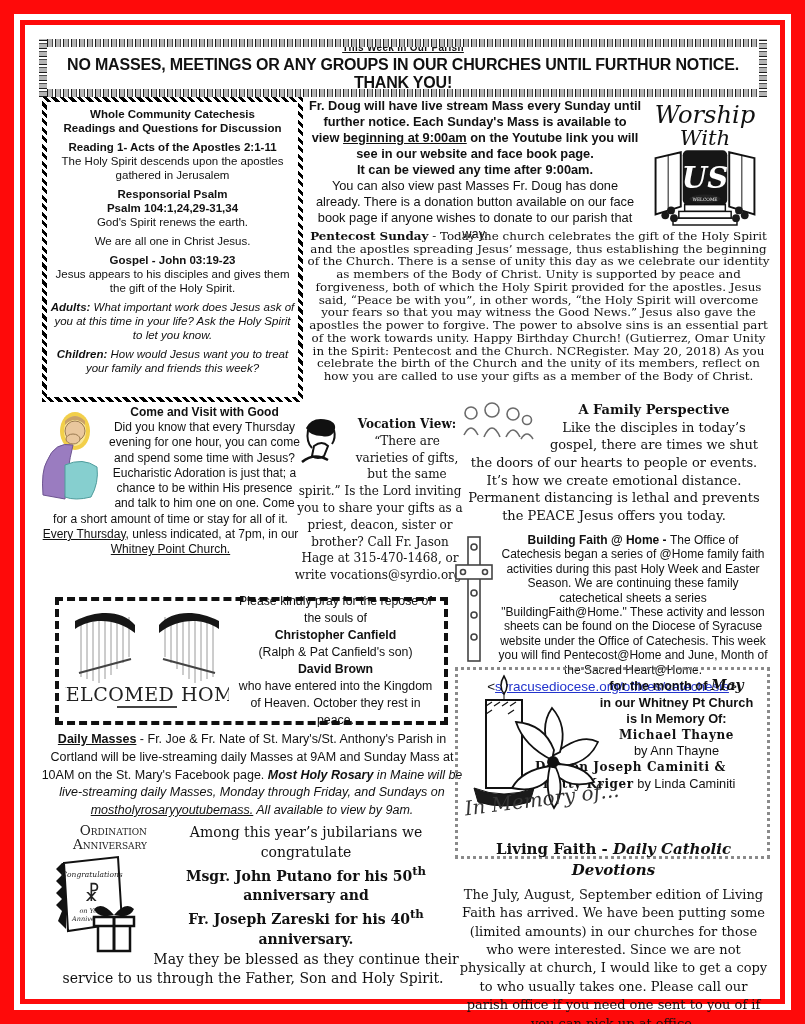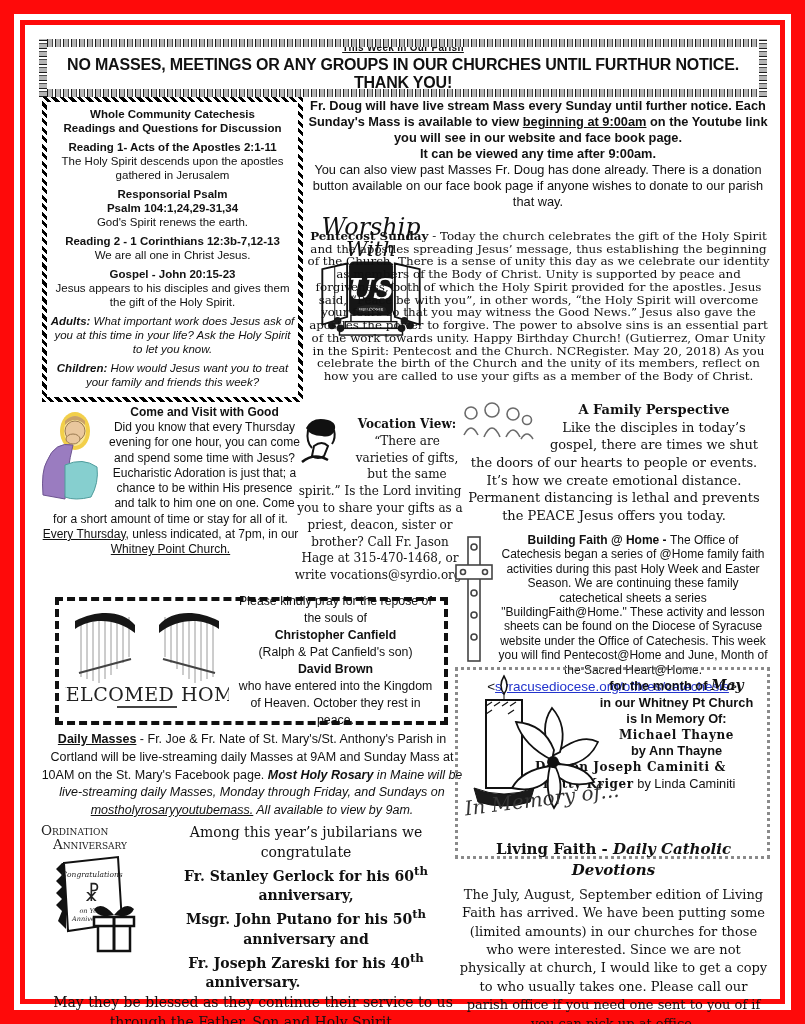--- a/index.html
+++ b/index.html
@@ -24,21 +24,21 @@
   .banner-title{margin-top:3px;font-size:10px;letter-spacing:.3px;}
   .banner-notice{margin-top:3px;font-size:16px;letter-spacing:-.2px;}
 
   
   .catbox{left:15px;top:70px;width:261px;height:305px;border:5px solid #000;
           border-image:repeating-linear-gradient(45deg,#000 0 3px,#fff 3px 6px) 5;
           padding:5px 3px;box-sizing:border-box;font-size:11.5px;line-height:1.22;}
   .catbox .blk{margin-bottom:5px;}
 
   
-  .livestream{left:281px;top:71px;width:460px;height:132px;display:flex;flex-direction:column;}
+  .livestream{left:281px;top:71px;width:460px;height:132px;display:flex;}
   .ls-text{flex:1;font-size:12.8px;line-height:1.25;font-weight:bold;}
   .ls-text .reg{font-weight:normal;}
   .worship-svg{width:126px;height:128px;flex:0 0 126px;}
 
   .pentecost{left:280px;top:203px;width:463px;height:172px;font-size:11.9px;line-height:1.07;}
 
   .comevisit{left:12px;top:378px;width:263px;height:192px;font-size:12px;line-height:1.27;}
   .vocation{left:267px;top:389px;width:172px;height:210px;font-size:12px;line-height:1.4;}
   .family{left:432px;top:374px;width:310px;height:130px;font-size:13px;line-height:1.36;}
   .building{left:428px;top:506px;width:314px;height:152px;font-size:12px;line-height:1.2;}
@@ -93,25 +93,24 @@
       <div class="blk">
         <div class="b">Reading 1- Acts of the Apostles 2:1-11</div>
         <div>The Holy Spirit descends upon the apostles gathered in Jerusalem</div>
       </div>
       <div class="blk">
         <div class="b">Responsorial Psalm</div>
         <div class="b">Psalm 104:1,24,29-31,34</div>
         <div>God's Spirit renews the earth.</div>
       </div>
       <div class="blk">
-        <div class="b">Reading 2 - 1 Corinthians 12:3b-7,12-13</div>
         <div>We are all one in Christ Jesus.</div>
       </div>
       <div class="blk">
-        <div class="b">Gospel - John 20:15-23</div>
+        <div class="b">Gospel - John 03:19-23</div>
         <div>Jesus appears to his disciples and gives them the gift of the Holy Spirit.</div>
       </div>
       <div class="blk i"><span class="b">Adults:</span><span> What important work does Jesus ask of you at this time in your life? Ask the Holy Spirit to let you know.</span></div>
       <div class="blk i"><span class="b">Children:</span><span> How would Jesus want you to treat your family and friends this week?</span></div>
     </div>
 
     <div class="abs livestream">
       <div class="ls-text c">
         <span>Fr. Doug will have live stream Mass every Sunday until further notice. Each Sunday's Mass is available to view </span><span class="u">beginning at 9:00am</span><span> on the Youtube link you will see in our website and face book page.</span>
         <div>It can be viewed any time after 9:00am.</div>
@@ -253,46 +252,45 @@
           <path d="M90,94 Q62,98 52,116 Q80,122 92,102 Z"></path>
           <path d="M90,94 Q84,120 94,136 Q106,118 96,96 Z"></path>
           <circle cx="93" cy="90" r="5" fill="#111"></circle>
         </g>
       </svg>
       <div class="memory-script">In Memory of...</div>
       <div class="sanct-line"><span>for the month of </span><span class="serif i" style="font-size:14px">May</span></div>
       <div class="sanct-line">in our Whitney Pt Church</div>
       <div class="sanct-line">is In Memory Of:</div>
       <div class="sanct-line deco-name">Michael Thayne</div>
-      <div class="sanct-line" style="font-weight:bold">by Ann Thayne</div>
+      <div class="sanct-line" style="font-weight:normal">by Ann Thayne</div>
       <div class="c deco-name" style="margin-left:36px">Deacon Joseph Caminiti &amp;</div>
       <div class="c" style="margin-left:4px"><span class="deco-name">Ben &amp; Betty Kriger</span><span> by Linda Caminiti</span></div>
     </div>
 
     <div class="abs ordination serif c">
       <div class="ord-left">
-        <div class="ord-label" style="text-align:left">
+        <div class="ord-label" style="text-align:right">
           <div>Ordination</div>
           <div class="l2">Anniversary</div>
         </div>
         <svg width="96" height="104" viewBox="0 0 96 104">
           <path d="M16,12 L10,18 L16,24 L10,30 L16,36 L10,42 L16,48 L10,54 L16,60 L12,70 L20,78 L20,12 Z" fill="#111"></path>
           <polygon points="18,12 72,6 76,72 22,80" fill="#fff" stroke="#111" stroke-width="2"></polygon>
           <text x="46" y="26" font-size="7.5" font-style="italic" text-anchor="middle" fill="#222">Congratulations</text>
           <text x="46" y="50" font-size="20" text-anchor="middle" fill="#222">☧</text>
           <text x="46" y="62" font-size="6.5" font-style="italic" text-anchor="middle" fill="#222">on Your</text>
           <text x="46" y="70" font-size="6.5" font-style="italic" text-anchor="middle" fill="#222">Anniversary</text>
           <rect x="52" y="74" width="32" height="26" fill="#fff" stroke="#111" stroke-width="2.5"></rect>
           <rect x="48" y="66" width="40" height="9" fill="#fff" stroke="#111" stroke-width="2.5"></rect>
           <line x1="68" y1="66" x2="68" y2="100" stroke="#111" stroke-width="3"></line>
           <path d="M68,64 Q56,50 48,58 Q52,68 68,64 M68,64 Q80,50 88,58 Q84,68 68,64" fill="#111"></path>
         </svg>
       </div>
       <span>Among this year’s jubilarians we congratulate</span>
-      <div class="b"><span>Fr. Stanley Gerlock for his 60</span><sup>th</sup><span> anniversary,</span></div>
       <div class="b"><span>Msgr. John Putano for his 50</span><sup>th</sup><span> anniversary and</span></div>
       <div class="b"><span>Fr. Joseph Zareski for his 40</span><sup>th</sup><span> anniversary.</span></div>
       <div>May they be blessed as they continue their service to us through the Father, Son and Holy Spirit.</div>
       
     </div>
 
     <div class="abs living serif c">
       <div class="living-head"><span class="b">Living Faith - </span><span class="b i">Daily Catholic Devotions</span></div>
       <div>The July, August, September edition of Living Faith has arrived. We have been putting some (limited amounts) in our churches for those who were interested. Since we are not physically at church, I would like to get a copy to who usually takes one. Please call our parish office if you need one sent to you of if you can pick up at office.</div>
     </div>

